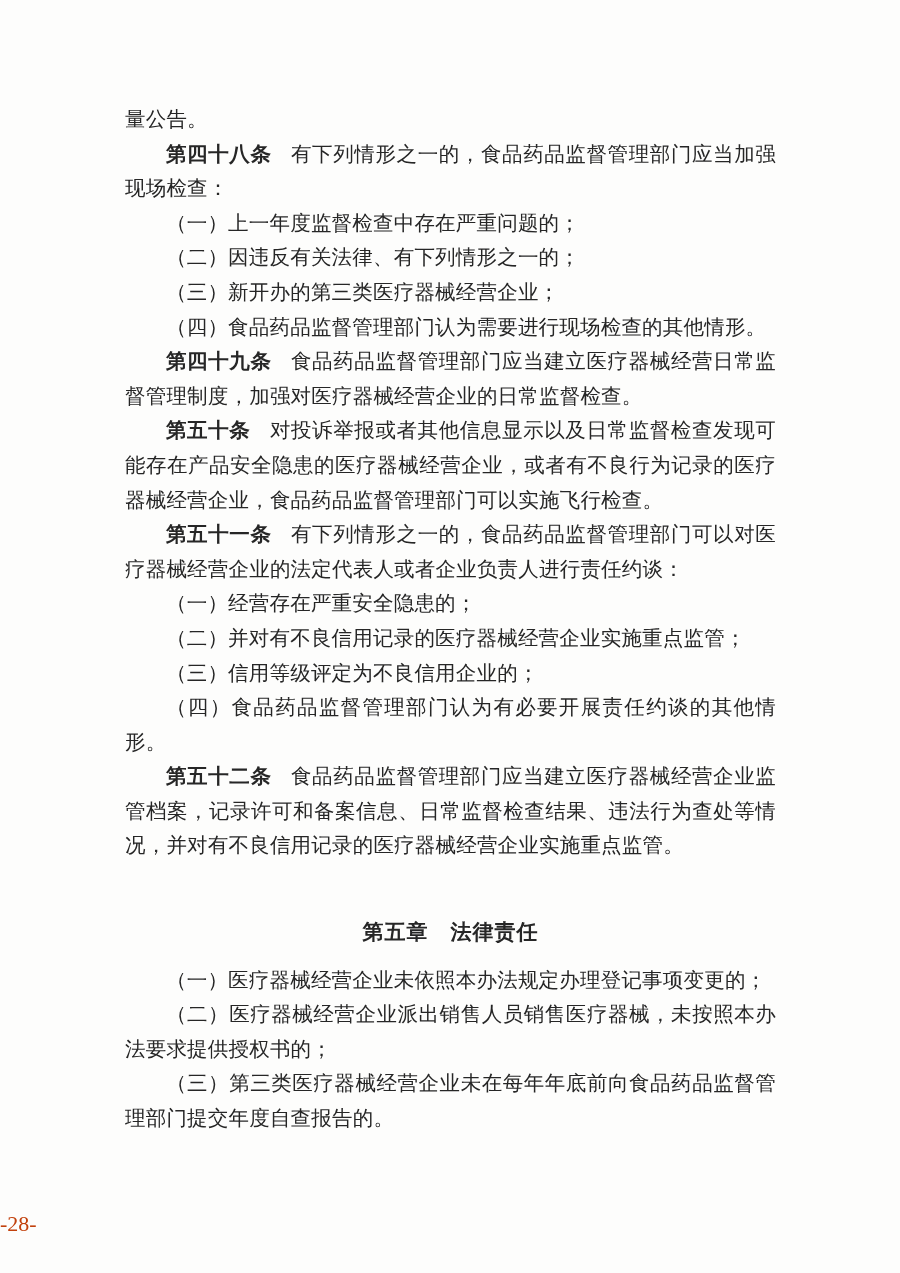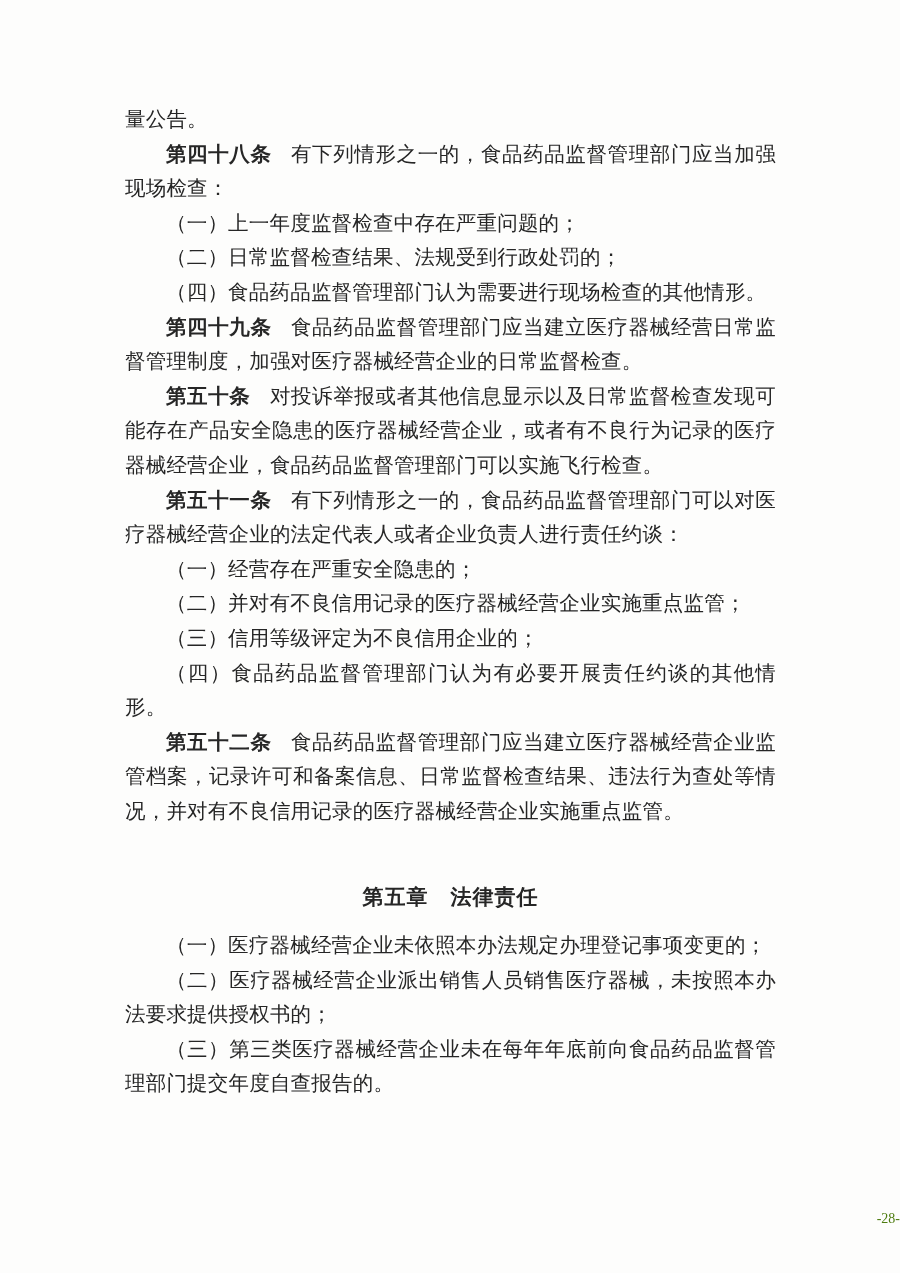--- a/index.html
+++ b/index.html
@@ -41,35 +41,36 @@
     font-size: 21px;
     margin-top: 52px;
     margin-bottom: 13px;
     letter-spacing: 1px;
   }
   .page-number {
     position: absolute;
     left: 0;
     top: 1211px;
     width: 100%;
-    text-align: right;
-    font-size: 14px;
-    color: #4d7c0f;
+    text-align: left;
+    font-size: 22px;
+    color: #c2410c;
     font-family: "Liberation Serif", "DejaVu Serif", serif;
   }
 </style>
 </head>
 <body>
 
 <div class="page">
   <div class="content">
       <p class="para continuation">量公告。</p>
       <p class="para article"><span class="article-label">第四十八条</span>有下列情形之一的，食品药品监督管理部门应当加强现场检查：</p>
       <p class="para item">（一）上一年度监督检查中存在严重问题的；</p>
-      <p class="para item">（二）日常监督检查结果、法规受到行政处罚的；</p>
+      <p class="para item">（二）因违反有关法律、有下列情形之一的；</p>
+      <p class="para item">（三）新开办的第三类医疗器械经营企业；</p>
       <p class="para item">（四）食品药品监督管理部门认为需要进行现场检查的其他情形。</p>
       <p class="para article"><span class="article-label">第四十九条</span>食品药品监督管理部门应当建立医疗器械经营日常监督管理制度，加强对医疗器械经营企业的日常监督检查。</p>
       <p class="para article"><span class="article-label">第五十条</span>对投诉举报或者其他信息显示以及日常监督检查发现可能存在产品安全隐患的医疗器械经营企业，或者有不良行为记录的医疗器械经营企业，食品药品监督管理部门可以实施飞行检查。</p>
       <p class="para article"><span class="article-label">第五十一条</span>有下列情形之一的，食品药品监督管理部门可以对医疗器械经营企业的法定代表人或者企业负责人进行责任约谈：</p>
       <p class="para item">（一）经营存在严重安全隐患的；</p>
       <p class="para item">（二）并对有不良信用记录的医疗器械经营企业实施重点监管；</p>
       <p class="para item">（三）信用等级评定为不良信用企业的；</p>
       <p class="para item">（四）食品药品监督管理部门认为有必要开展责任约谈的其他情形。</p>
       <p class="para article"><span class="article-label">第五十二条</span>食品药品监督管理部门应当建立医疗器械经营企业监管档案，记录许可和备案信息、日常监督检查结果、违法行为查处等情况，并对有不良信用记录的医疗器械经营企业实施重点监管。</p>
       <p class="para chapter">第五章　法律责任</p>

